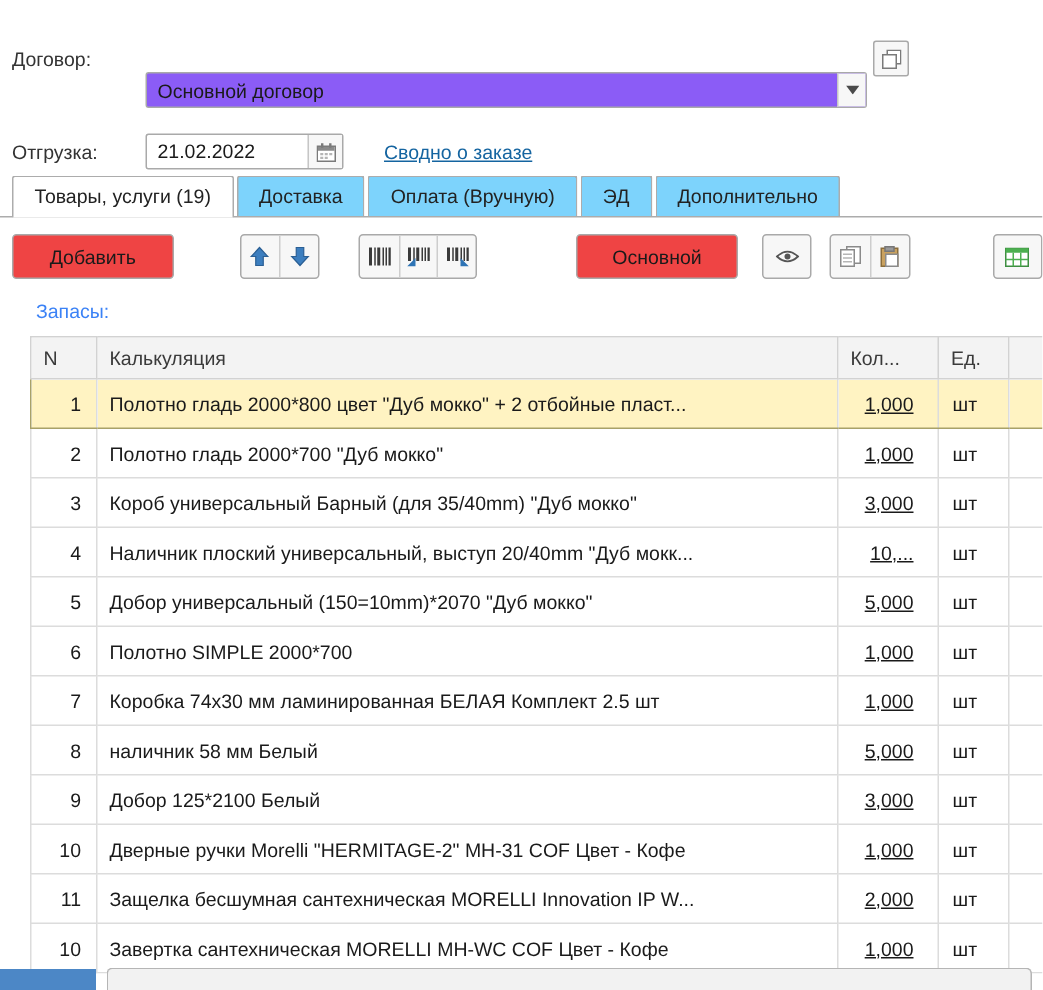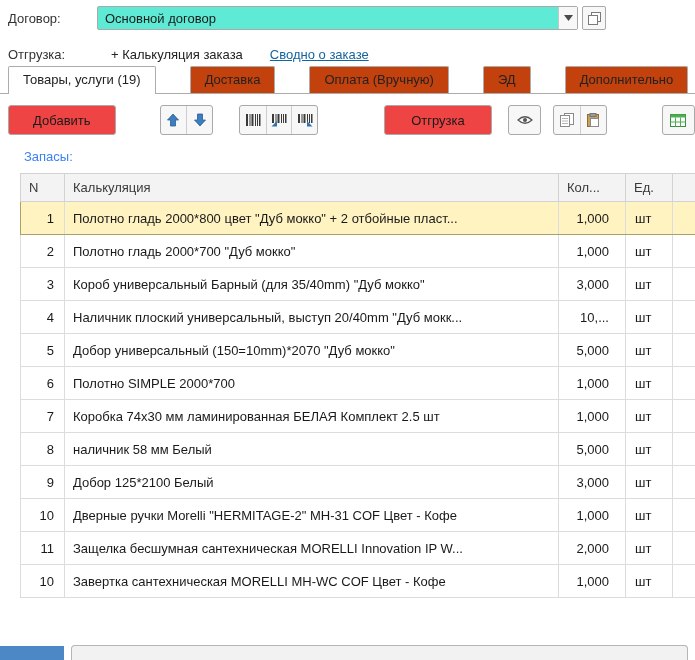--- a/index.html
+++ b/index.html
@@ -13,21 +13,21 @@
 
   
   .form-row { display:flex; align-items:center; }
   .row1 { margin:6px 0 0 8px; }
   .row2 { margin:17px 0 0 8px; }
   .flabel { width:89px; color:#333; }
 
   .combo {
     width:481px; height:24px; box-sizing:border-box;
     border:1px solid #a9a9a9; border-radius:2px;
-    background:#5eead4; display:flex; align-items:center; cursor:pointer;
+    background:#8b5cf6; display:flex; align-items:center; cursor:pointer;margin-top:42px;
   }
   .combo-text { flex:1; padding:0 7px; white-space:nowrap; overflow:hidden; }
   .combo-arrow {
     width:19px; height:100%; box-sizing:border-box;
     border-left:1px solid #c6c6c6; background:#f7f7f7;
     display:flex; align-items:center; justify-content:center;
   }
   .mini-btn {
     width:24px; height:24px; margin-left:4px; box-sizing:border-box;
     border:1px solid #a9a9a9; border-radius:2px; background:#f7f7f7;
@@ -43,27 +43,27 @@
     width:23px; box-sizing:border-box; border-left:1px solid #c6c6c6;
     background:#f7f7f7; display:flex; align-items:center; justify-content:center; cursor:pointer;
   }
   .calc-text { margin-left:14px; color:#222; cursor:pointer; }
   .summary-link { margin-left:27px; color:#1464a0; text-decoration:underline; cursor:pointer; }
 
   
   .tabs {
     display:flex; align-items:flex-end;
     margin-top:18px; padding-left:8px;
-    border-bottom:1px solid #acacac; height:14px; box-sizing:border-box;gap:32px;
+    border-bottom:1px solid #acacac; height:14px; box-sizing:border-box;
   }
   .tab {
     padding:5px 14px 6px; margin-right:2px;
     border:1px solid #acacac; border-bottom:none;
     border-radius:2px 2px 0 0;
-    background:#c2410c; color:#222; cursor:pointer; white-space:nowrap;
+    background:#7dd3fc; color:#222; cursor:pointer; white-space:nowrap;
   }
   .tab.active { background:#ffffff; margin-bottom:-1px; padding-bottom:7px; }
 
   
   .toolbar { display:flex; align-items:center; margin:10px 0 0 8px; height:32px; }
   .btn {
     height:30px; box-sizing:border-box;
     border:1px solid #a9a9a9; border-radius:3px; background:#ef4444;
     font-family:"Liberation Sans", sans-serif; font-size:13px; color:#1a1a1a;
     padding:0 10px; cursor:pointer;
@@ -96,21 +96,21 @@
   th {
     height:27px; background:#f3f3f3; border:1px solid #d2d2d2;
     font-weight:normal; text-align:left; padding:0 8px; color:#3a3a3a;
     white-space:nowrap; overflow:hidden;
   }
   td {
     height:32px; border:1px solid #dcdcdc; padding:0 8px;
     white-space:nowrap; overflow:hidden; background:#fff;
   }
   td.cn   { text-align:right; padding-right:10px; }
-  td.cqty { text-align:right; padding-right:16px; }
+  td.cqty { text-align:right; padding-right:16px;text-decoration:underline; }
   td.cunit{ padding-left:9px; }
   tr.selected td { background:#fff3c2; border-top:1px solid #a8a168; border-bottom:1px solid #a8a168; }
   tr.selected td:first-child { border-left:1px solid #a8a168; }
 
   
   .blue-chip {
     position:absolute; left:0; bottom:0; width:64px; height:14px;
     background:#4c87c6;
   }
   .gray-chip {
@@ -140,21 +140,36 @@
         <svg width="13" height="13" viewBox="0 0 13 13">
           <rect x="3.5" y="0.5" width="9" height="9" fill="#ffffff" stroke="#7a7a7a"></rect>
           <rect x="0.5" y="3.5" width="9" height="9" fill="#ffffff" stroke="#7a7a7a"></rect>
         </svg>
       </span>
     </button>
   </div>
 
   <div class="form-row row2">
     <span class="flabel">Отгрузка:</span>
-    <span class="calc-text">+ Калькуляция заказа</span>
+    <div class="date-box">
+      <span class="date-text">21.02.2022</span>
+      <span class="cal-btn">
+        <svg width="13" height="13" viewBox="0 0 13 13">
+          <rect x="0.5" y="2.5" width="12" height="10" fill="#ffffff" stroke="#7a7a7a"></rect>
+          <rect x="1" y="3" width="11" height="2.5" fill="#8a8a8a"></rect>
+          <rect x="3" y="0.5" width="1.6" height="3" fill="#7a7a7a"></rect>
+          <rect x="8.4" y="0.5" width="1.6" height="3" fill="#7a7a7a"></rect>
+          <rect x="2.5" y="7" width="2" height="1.5" fill="#b5b5b5"></rect>
+          <rect x="5.5" y="7" width="2" height="1.5" fill="#b5b5b5"></rect>
+          <rect x="8.5" y="7" width="2" height="1.5" fill="#b5b5b5"></rect>
+          <rect x="2.5" y="9.5" width="2" height="1.5" fill="#b5b5b5"></rect>
+          <rect x="5.5" y="9.5" width="2" height="1.5" fill="#b5b5b5"></rect>
+        </svg>
+      </span>
+    </div>
     <span class="summary-link">Сводно о заказе</span>
   </div>
 
   <div class="tabs">
     <div class="tab active">Товары, услуги (19)</div>
     <div class="tab">Доставка</div>
     <div class="tab">Оплата (Вручную)</div>
     <div class="tab">ЭД</div>
     <div class="tab">Дополнительно</div>
   </div>
@@ -213,21 +228,21 @@
             <rect x="6.5" y="1" width="2" height="9" fill="#3a3a3a"></rect>
               <rect x="10" y="1" width="1" height="9" fill="#3a3a3a"></rect>
             <rect x="12" y="1" width="1" height="9" fill="#3a3a3a"></rect>
               <rect x="14" y="1" width="1.5" height="9" fill="#3a3a3a"></rect>
             <path d="M10 8 L15.5 13.5 L10 13.5 Z" fill="#2e74b5"></path>
           </svg>
         </span>
       </button>
     </div>
 
-    <button class="btn pick-btn m3">Отгрузка</button>
+    <button class="btn pick-btn m3">Основной</button>
 
     <button class="ibtn-solo m4">
       <span>
         <svg width="16" height="10" viewBox="0 0 16 10">
           <path d="M1 5 Q8 -1.5 15 5 Q8 11.5 1 5 Z" fill="none" stroke="#555555" stroke-width="1.2"></path>
           <circle cx="8" cy="5" r="2" fill="#555555"></circle>
         </svg>
       </span>
     </button>
 

